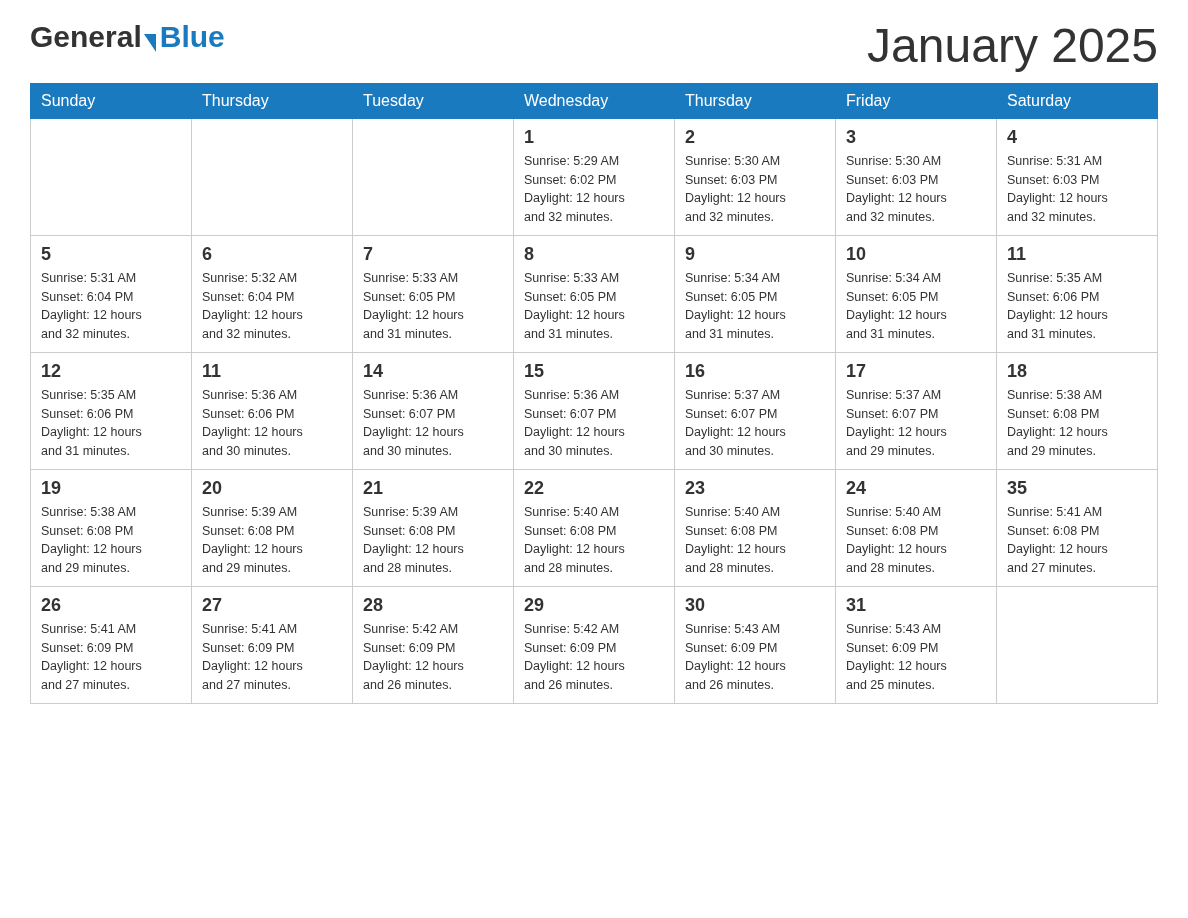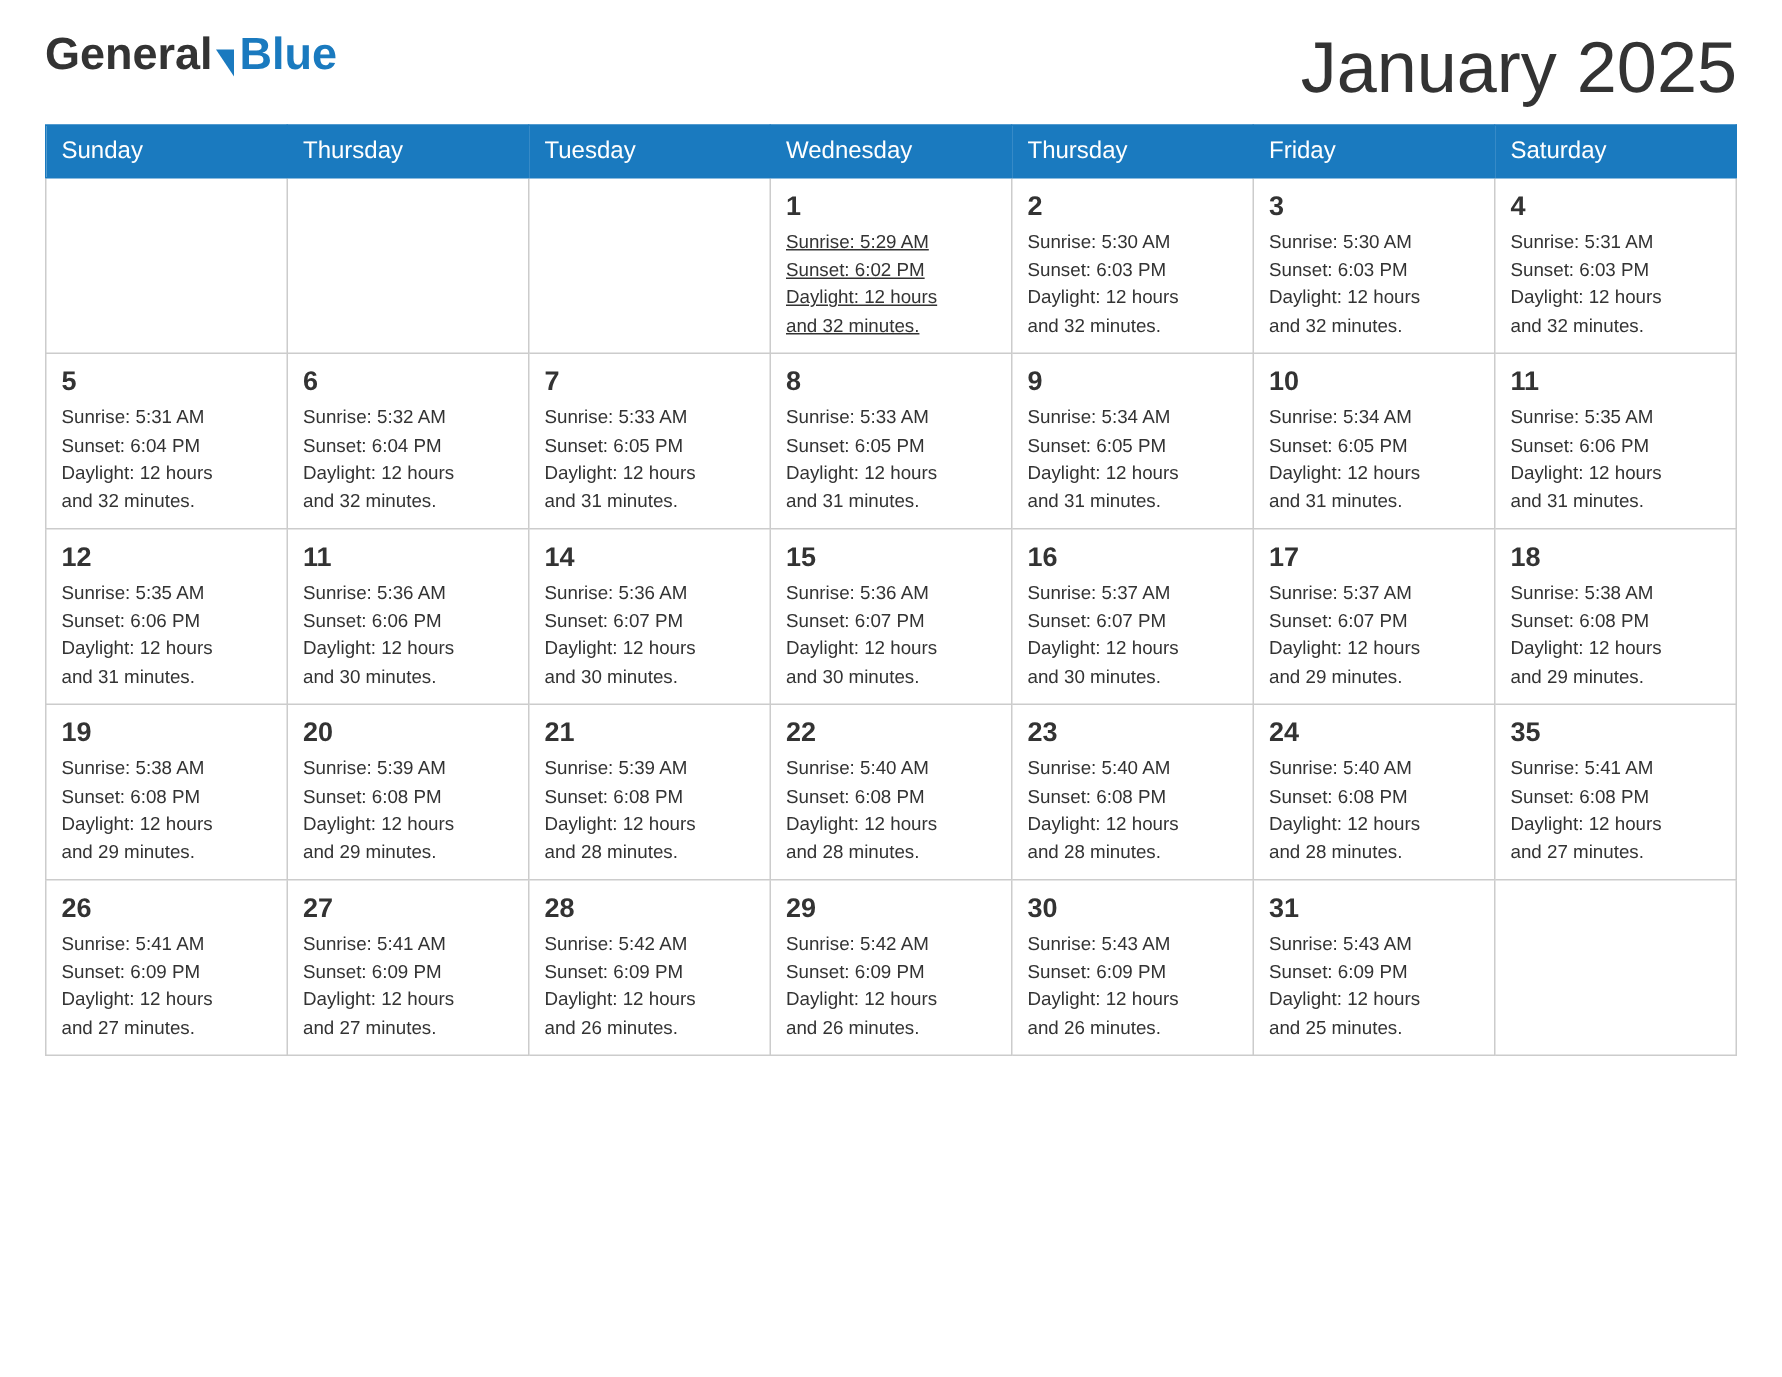--- a/index.html
+++ b/index.html
@@ -134,21 +134,21 @@
       <th>Saturday</th>
     </tr>
   </thead>
   <tbody id="calendar-body">
   <tr>
         <td class="empty-cell"></td>
         <td class="empty-cell"></td>
         <td class="empty-cell"></td>
         <td>
           <span class="day-number">1</span>
-          <div class="day-info" style="white-space: pre-line; text-decoration: underline;">Sunrise: 5:29 AM
+          <div class="day-info" style="white-space: pre-line;">Sunrise: 5:29 AM
 Sunset: 6:02 PM
 Daylight: 12 hours
 and 32 minutes.</div>
         </td>
         <td>
           <span class="day-number">2</span>
           <div class="day-info" style="white-space: pre-line;">Sunrise: 5:30 AM
 Sunset: 6:03 PM
 Daylight: 12 hours
 and 32 minutes.</div>

